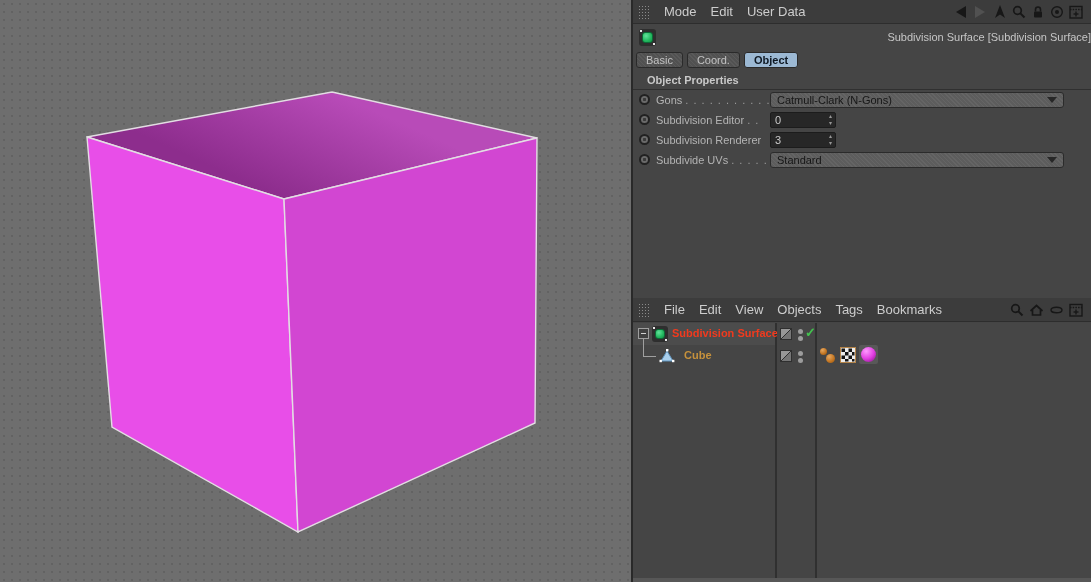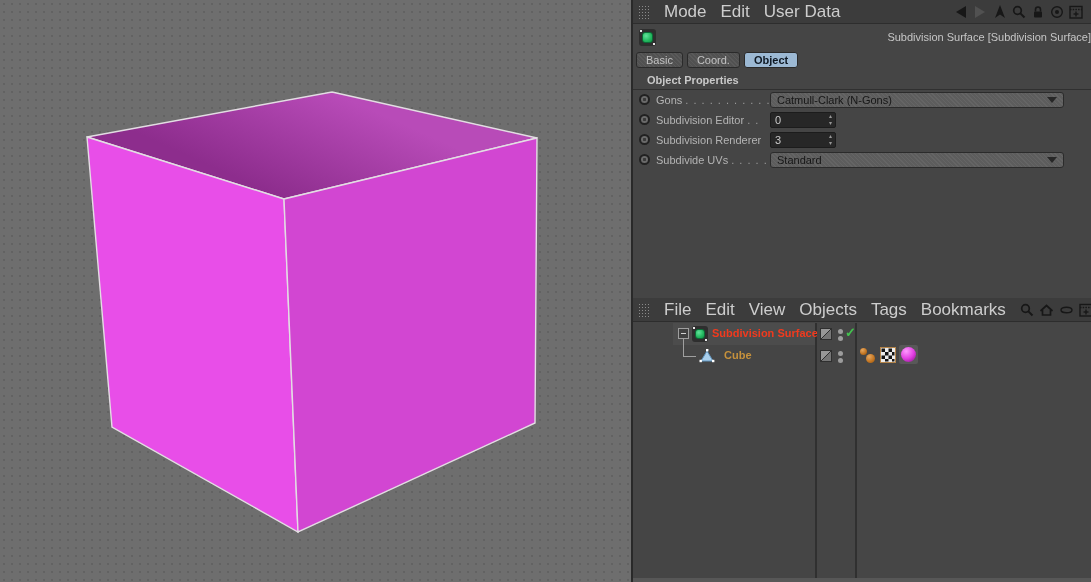--- a/index.html
+++ b/index.html
@@ -15,21 +15,21 @@
   .viewport svg { display:block; }
 
   
   .panel { position:absolute; left:631px; top:0; width:460px; height:582px;
            background:#454545; border-left:2px solid #292929; }
   .bottom-strip { position:absolute; left:0; right:0; bottom:0; height:4px; background:#575757; z-index:9; }
 
   .menubar { position:absolute; left:0; right:0; height:24px; background:#3c3c3c;
              border-bottom:1px solid #2d2d2d; display:flex; align-items:center; gap:14px;
              padding:0 8px 0 5px; }
-  .menubar .menu-item { color:#cdcdcd; font-size:17px; cursor:default; }
+  .menubar .menu-item { color:#cdcdcd; font-size:13px; cursor:default; }
   .grip { width:12px; height:14px; flex:0 0 auto;
           background-image:radial-gradient(#8a8a8a 34%, transparent 36%);
           background-size:3px 3px; }
   .icon-cluster { margin-left:auto; display:flex; align-items:center; gap:5px; }
   .icon-cluster svg { display:block; }
 
   
   .am { position:absolute; left:0; top:0; right:0; height:297px; }
   .am-title { position:absolute; top:25px; left:0; right:0; height:24px;
               display:flex; align-items:center; gap:3px; padding-left:6px;justify-content:space-between; }
@@ -68,21 +68,21 @@
               border-left:5px solid transparent; border-right:5px solid transparent;
               border-top:6px solid #272727; }
   .spinbox { position:absolute; left:137px; top:1px; width:66px; height:16px;
              background:#272727; border:1px solid #1c1c1c; border-radius:2px;
              color:#c9c9c9; line-height:14px; padding:0 4px; }
   .spin-arrows { position:absolute; right:3px; top:0px; display:flex; flex-direction:column;
                  font-size:6px; line-height:7px; color:#969696; }
 
   
   .om { position:absolute; left:0; top:298px; right:0; bottom:0; }
-  .om-body { position:absolute; top:25px; left:0; right:0; bottom:0; display:flex;margin-left:40px; }
+  .om-body { position:absolute; top:25px; left:0; right:0; bottom:0; display:flex; }
   .col-tree   { width:144px; border-right:2px solid #303030; position:relative; background:#454545; }
   .col-toggle { width:40px;  border-right:2px solid #303030; position:relative; background:#454545; }
   .col-tags   { flex:1; position:relative; background:#464646; }
   .om-row-hl  { position:absolute; left:0; right:0; top:0; height:22px; background:#4c4c4c; }
 
   .tree-label { position:absolute; font-weight:bold; white-space:nowrap; }
   .lbl-sds  { left:39px; top:4px; color:#f23a1e; }
   .lbl-cube { left:51px; top:26px; color:#c6913c; }
 
   .expand-box { position:absolute; left:5px; top:5px; width:11px; height:11px;

